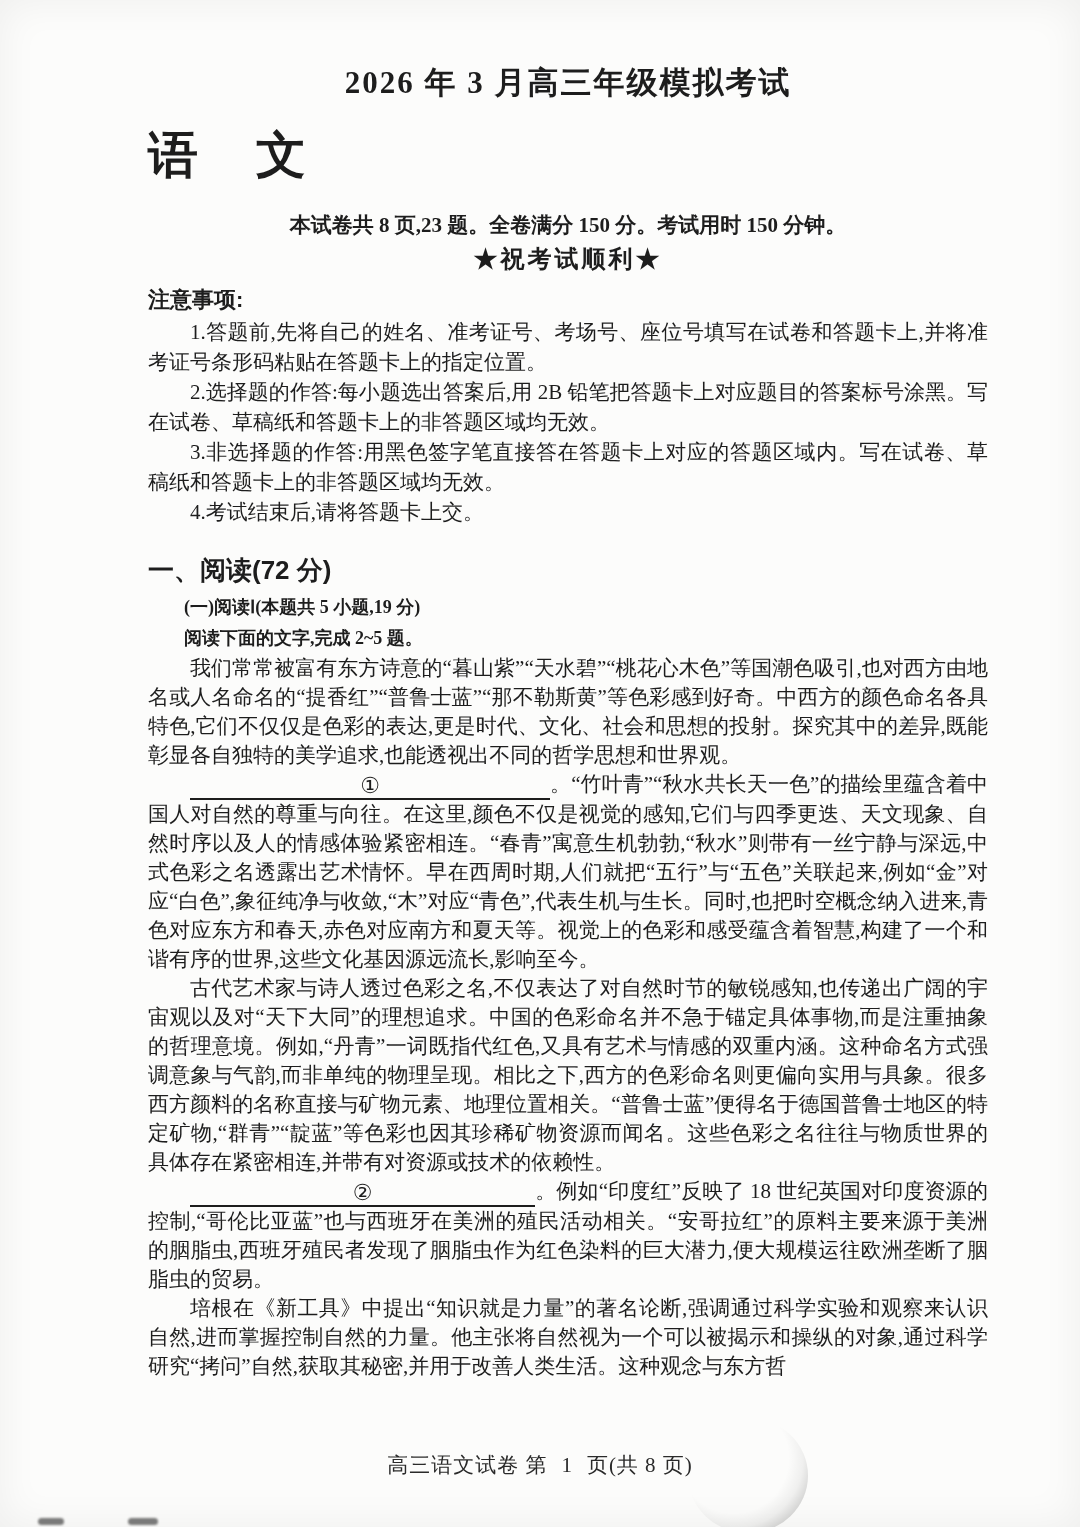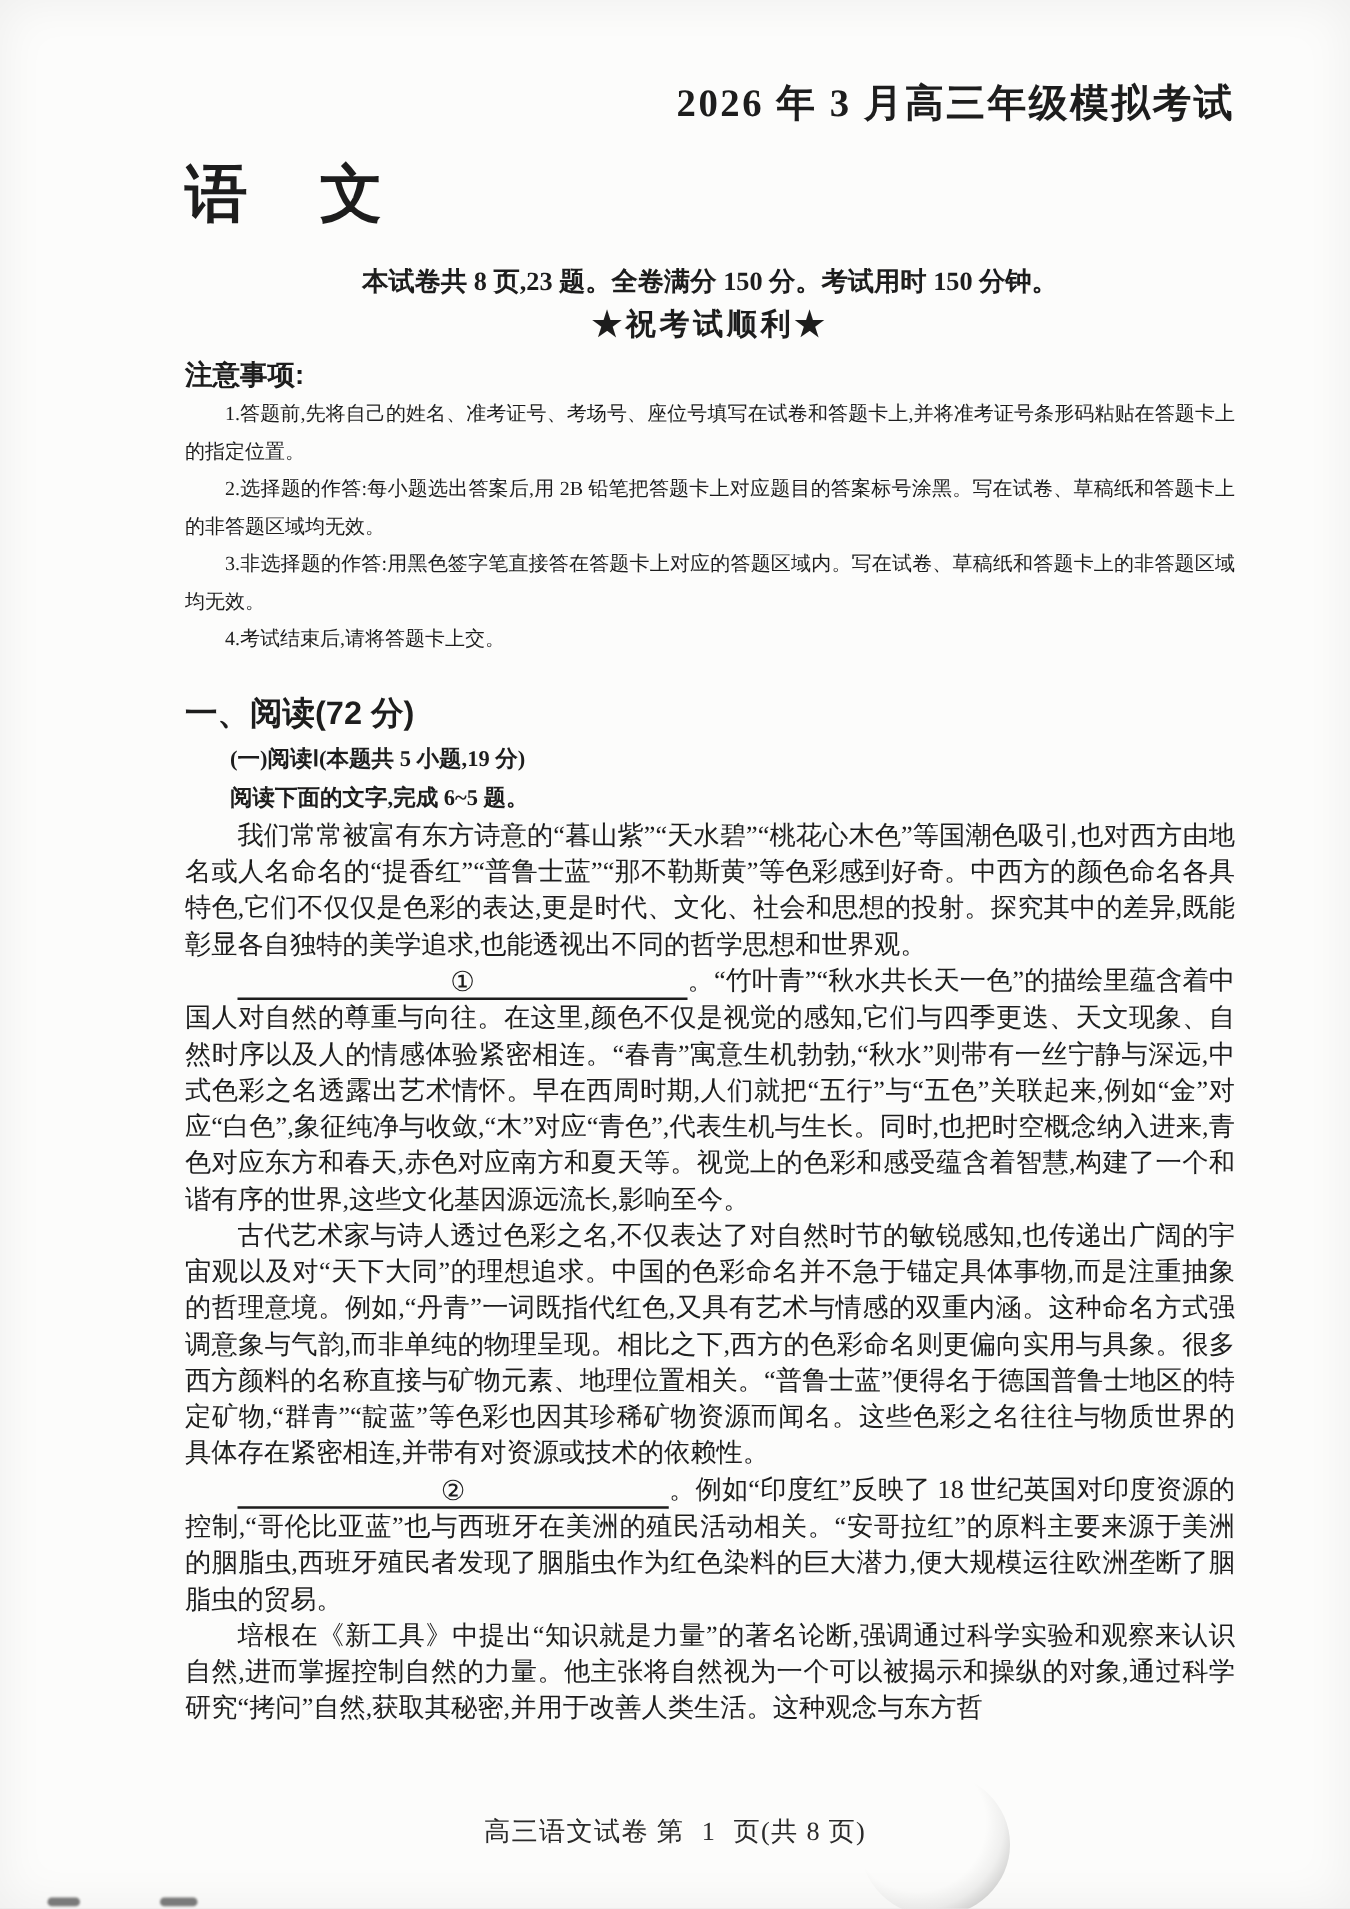--- a/index.html
+++ b/index.html
@@ -17,21 +17,21 @@
     color: #1d1d1d;
     box-shadow: inset 0 0 40px rgba(0,0,0,0.06);
     overflow: hidden;
   }
   .content {
     padding: 62px 92px 0 148px; 
   }
 
   
   .exam-session {
-    text-align: right;
+    text-align: center;
     font-size: 31px;
     font-weight: bold;
     letter-spacing: 2px;
     margin: 0 0 8px 0;
   }
   .subject-title {
     text-align: left;
     font-size: 50px;
     font-weight: bold;
     letter-spacing: 4px;
@@ -52,21 +52,21 @@
   }
 
   
   .notice-title {
     font-family: "Liberation Sans", sans-serif;
     font-size: 22px;
     font-weight: bold;
     margin: 0 0 2px 0;
   }
   .notice-item {
-    font-size: 16px;
+    font-size: 21px;
     line-height: 30px;
     text-align: justify;
     text-indent: 2em;
     margin: 0;
   }
 
   
   .section-heading {
     font-family: "Liberation Sans", sans-serif;
     font-size: 26px;
@@ -161,21 +161,21 @@
       <p class="notice-title">注意事项:</p>
       <p class="notice-item">1.答题前,先将自己的姓名、准考证号、考场号、座位号填写在试卷和答题卡上,并将准考证号条形码粘贴在答题卡上的指定位置。</p>
       <p class="notice-item">2.选择题的作答:每小题选出答案后,用 2B 铅笔把答题卡上对应题目的答案标号涂黑。写在试卷、草稿纸和答题卡上的非答题区域均无效。</p>
       <p class="notice-item">3.非选择题的作答:用黑色签字笔直接答在答题卡上对应的答题区域内。写在试卷、草稿纸和答题卡上的非答题区域均无效。</p>
       <p class="notice-item">4.考试结束后,请将答题卡上交。</p>
     </section>
 
     <section>
       <p class="section-heading">一、阅读(72 分)</p>
       <p class="section-subheading">(一)阅读Ⅰ(本题共 5 小题,19 分)</p>
-      <p class="reading-instruction">阅读下面的文字,完成 6~5 题。</p>
+      <p class="reading-instruction">阅读下面的文字,完成 2~5 题。</p>
 
       <p class="passage-para">我们常常被富有东方诗意的“暮山紫”“天水碧”“桃花心木色”等国潮色吸引,也对西方由地名或人名命名的“提香红”“普鲁士蓝”“那不勒斯黄”等色彩感到好奇。中西方的颜色命名各具特色,它们不仅仅是色彩的表达,更是时代、文化、社会和思想的投射。探究其中的差异,既能彰显各自独特的美学追求,也能透视出不同的哲学思想和世界观。</p>
 
       <p class="passage-para"><span class="blank blank-1"><span class="blank-label">①</span></span><span>。“竹叶青”“秋水共长天一色”的描绘里蕴含着中国人对自然的尊重与向往。在这里,颜色不仅是视觉的感知,它们与四季更迭、天文现象、自然时序以及人的情感体验紧密相连。“春青”寓意生机勃勃,“秋水”则带有一丝宁静与深远,中式色彩之名透露出艺术情怀。早在西周时期,人们就把“五行”与“五色”关联起来,例如“金”对应“白色”,象征纯净与收敛,“木”对应“青色”,代表生机与生长。同时,也把时空概念纳入进来,青色对应东方和春天,赤色对应南方和夏天等。视觉上的色彩和感受蕴含着智慧,构建了一个和谐有序的世界,这些文化基因源远流长,影响至今。</span></p>
 
       <p class="passage-para">古代艺术家与诗人透过色彩之名,不仅表达了对自然时节的敏锐感知,也传递出广阔的宇宙观以及对“天下大同”的理想追求。中国的色彩命名并不急于锚定具体事物,而是注重抽象的哲理意境。例如,“丹青”一词既指代红色,又具有艺术与情感的双重内涵。这种命名方式强调意象与气韵,而非单纯的物理呈现。相比之下,西方的色彩命名则更偏向实用与具象。很多西方颜料的名称直接与矿物元素、地理位置相关。“普鲁士蓝”便得名于德国普鲁士地区的特定矿物,“群青”“靛蓝”等色彩也因其珍稀矿物资源而闻名。这些色彩之名往往与物质世界的具体存在紧密相连,并带有对资源或技术的依赖性。</p>
 
       <p class="passage-para"><span class="blank blank-2"><span class="blank-label">②</span></span><span>。例如“印度红”反映了 18 世纪英国对印度资源的控制,“哥伦比亚蓝”也与西班牙在美洲的殖民活动相关。“安哥拉红”的原料主要来源于美洲的胭脂虫,西班牙殖民者发现了胭脂虫作为红色染料的巨大潜力,便大规模运往欧洲垄断了胭脂虫的贸易。</span></p>
 
       <p class="passage-para">培根在《新工具》中提出“知识就是力量”的著名论断,强调通过科学实验和观察来认识自然,进而掌握控制自然的力量。他主张将自然视为一个可以被揭示和操纵的对象,通过科学研究“拷问”自然,获取其秘密,并用于改善人类生活。这种观念与东方哲</p>

